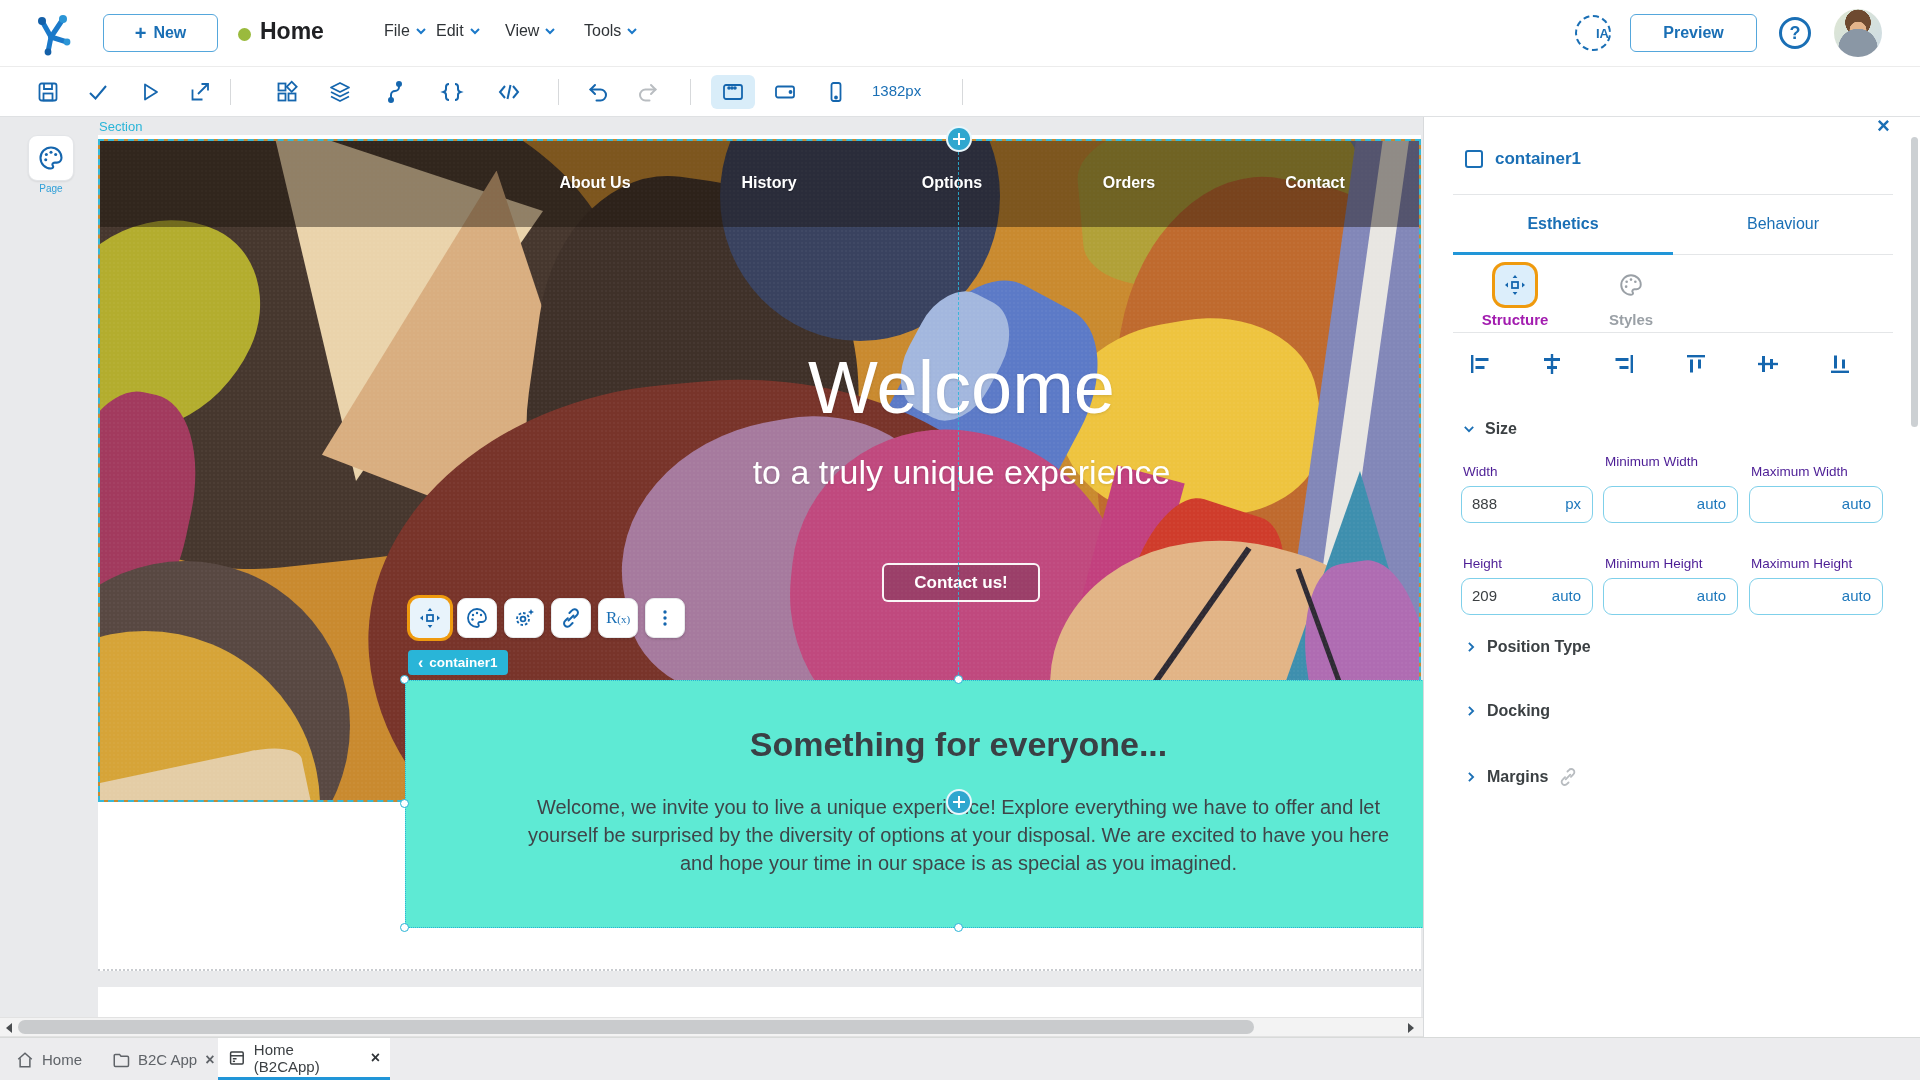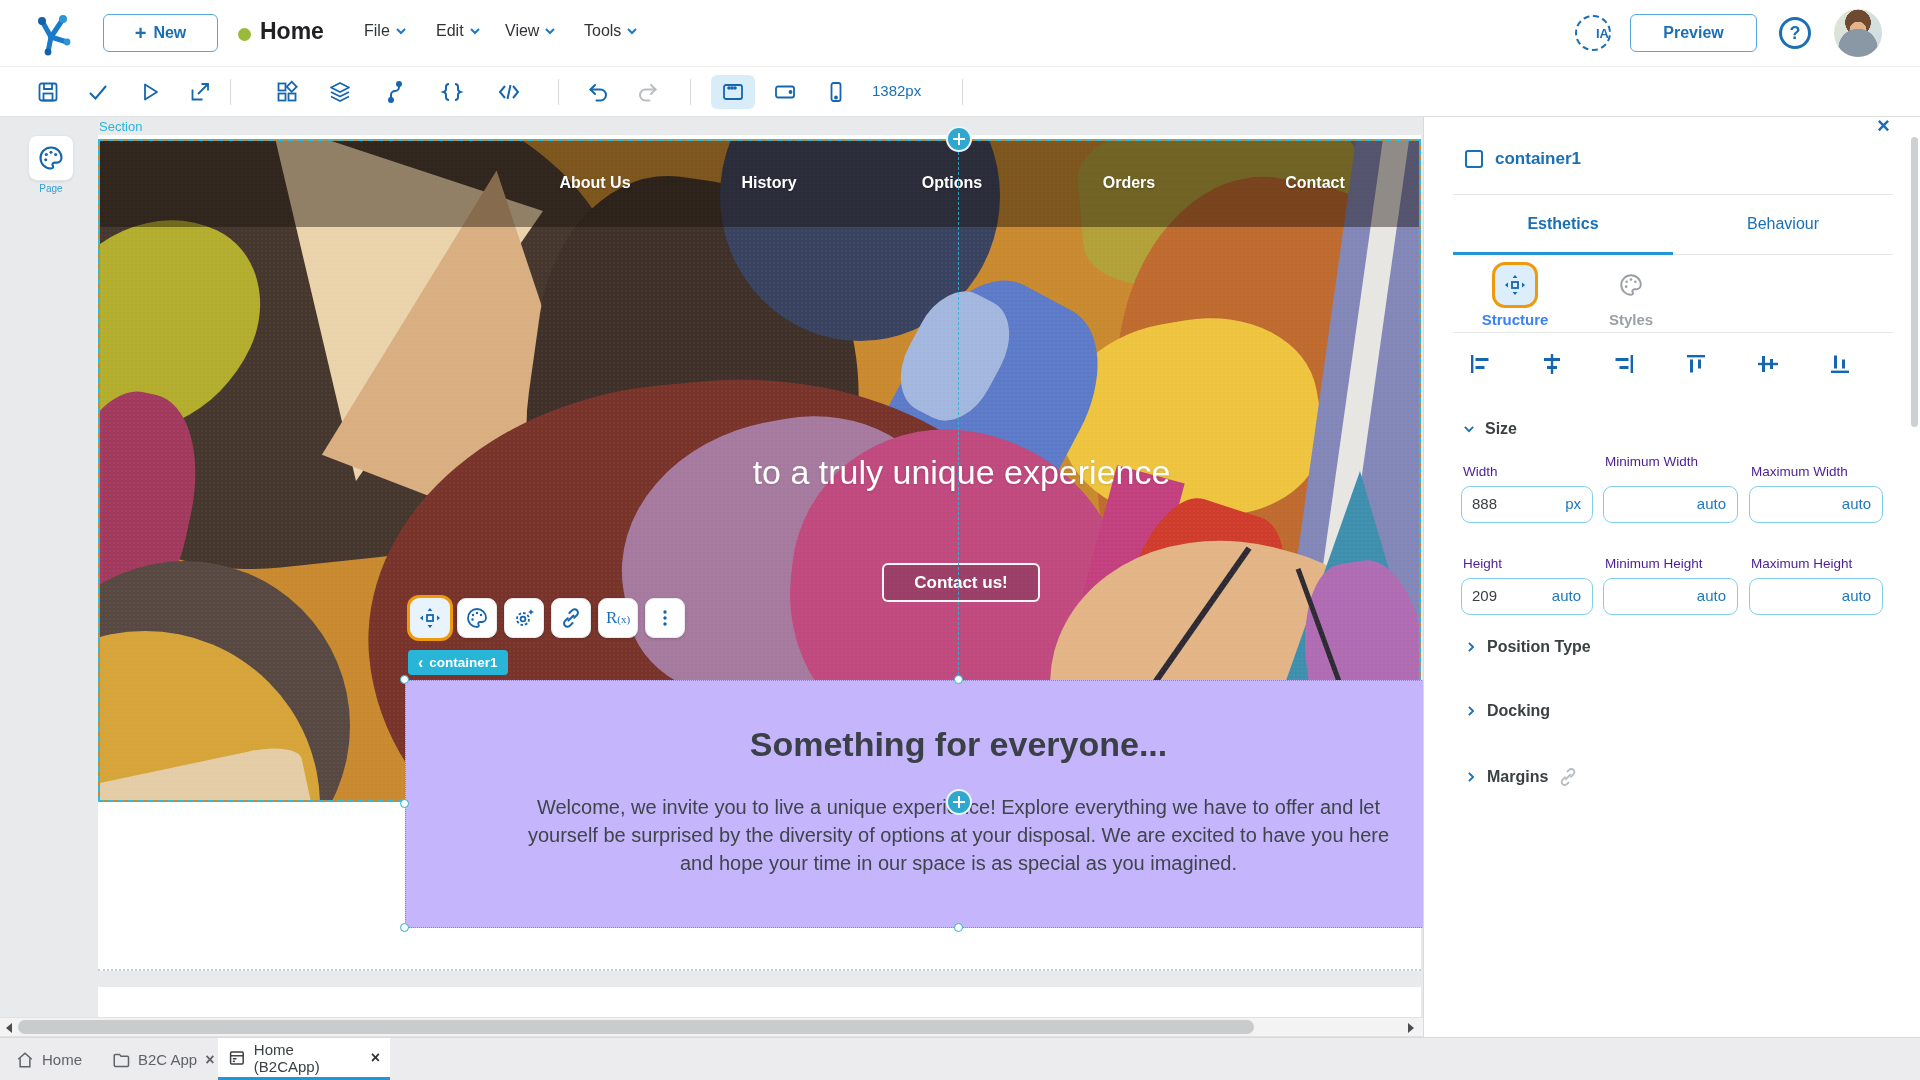--- a/index.html
+++ b/index.html
@@ -69,21 +69,21 @@
   #el-toolbar { position:absolute; left:410px; top:481px; display:flex; gap:7px; }
   .el-btn { width:40px; height:40px; background:#fff; border:1px solid #e8eaec; border-radius:9px;
     box-shadow:0 1px 3px rgba(0,0,0,.18); display:flex; align-items:center; justify-content:center; cursor:pointer; }
   .el-btn.hl { background:#e8f3fb; box-shadow:0 0 0 3px #ef9a0e; border-color:transparent; }
   .fx { font-size:17px; color:#1a6fb5; font-family:"Liberation Serif", serif; }
   .fx .sub { font-size:11px; }
 
   #sel-badge { position:absolute; left:408px; top:533px; height:25px; padding:0 10px; background:#29b5d8;
     border-radius:4px; color:#fff; font-size:13.5px; font-weight:700; display:flex; align-items:center; gap:6px; cursor:pointer; }
 
-  #container1-box { position:absolute; left:405px; top:563px; width:1105px; height:248px; background:#c4b5fd;
+  #container1-box { position:absolute; left:405px; top:563px; width:1105px; height:248px; background:#5eead4;
     border:1px dotted #2ab3d5; }
   #content-heading { position:absolute; left:0; top:44px; width:1105px; text-align:center;
     font-size:34px; font-weight:700; color:#3a4045; }
   #content-paragraph { position:absolute; left:0; top:112px; width:1105px; text-align:center;
     font-size:20px; color:#3f4549; line-height:28px; white-space:pre-line; }
   .sel-handle { position:absolute; width:9px; height:9px; border-radius:50%; background:#fff;
     border:1.5px solid #2ab3d5; cursor:pointer; }
 
   
   #h-scroll { position:absolute; left:0; top:1017px; width:1423px; height:20px; background:#f3f3f3;
@@ -140,21 +140,21 @@
         <circle cx="41" cy="34" r="3.4" fill="#2b95d6"></circle>
     </svg>
   </div>
   <button class="btn-outline abs" style="left:103px;top:14px;width:115px;height:38px;">
     <span style="font-size:20px;font-weight:700;">+</span>
     <span>New</span>
   </button>
   <div id="green-dot"></div>
   <div id="page-title">Home</div>
 
-  <div class="menu-item" style="left:364px;">
+  <div class="menu-item" style="left:384px;">
     <span>File</span>
     <svg width="12" height="12" viewBox="0 0 12 12">
         <polyline points="2,4 6,8 10,4" fill="none" stroke="#1b79c9" stroke-width="2"></polyline>
       </svg>
   </div>
   <div class="menu-item" style="left:436px;">
     <span>Edit</span>
     <svg width="12" height="12" viewBox="0 0 12 12">
         <polyline points="2,4 6,8 10,4" fill="none" stroke="#1b79c9" stroke-width="2"></polyline>
       </svg>
@@ -340,20 +340,21 @@
       <div id="mural-tex"></div>
     </div>
 
     <div id="nav-shade"></div>
     <div class="nav-item" style="left:495px;">About Us</div>
     <div class="nav-item" style="left:669px;">History</div>
     <div class="nav-item" style="left:852px;">Options</div>
     <div class="nav-item" style="left:1029px;">Orders</div>
     <div class="nav-item" style="left:1215px;">Contact</div>
 
+    <div id="hero-title">Welcome</div>
     <div id="hero-sub">to a truly unique experience</div>
     <div id="hero-cta">Contact us!</div>
   </div>
 
   <div id="guide-line"></div>
   <div class="plus-handle" style="left:948px;top:11px;">
       <i class="ph"></i>
       <i class="pv"></i>
     </div>
 
@@ -471,21 +472,21 @@
   <div class="subtab active" style="left:51px;top:148px;width:80px;">
     <div class="ic-box">
       <svg width="24" height="24" viewBox="0 0 24 24">
         <rect x="9" y="9" width="6" height="6" fill="none" stroke="#1566ae" stroke-width="1.8"></rect>
         <path d="M12 2l2.4 3h-4.8z" fill="#1566ae"></path>
           <path d="M12 22l2.4-3h-4.8z" fill="#1566ae"></path>
         <path d="M2 12l3-2.4v4.8z" fill="#1566ae"></path>
           <path d="M22 12l-3-2.4v4.8z" fill="#1566ae"></path>
       </svg>
     </div>
-    <div class="lbl" style="color:#3b82f6;text-align:center;">Structure</div>
+    <div class="lbl" style="color:#a21caf;text-align:center;">Structure</div>
   </div>
   <div class="subtab" style="left:167px;top:148px;width:80px;">
     <div class="ic-box">
       <svg width="26" height="26" viewBox="0 0 24 24">
         <path d="M12 3a9 9 0 1 0 0 18c1.9 0 2.3-1.3 1.5-2.4-.7-1-.2-2.6 1.7-2.6H17a4.2 4.2 0 0 0 4-4.2C21 7 17 3 12 3z" fill="none" stroke="#9aa0a6" stroke-width="1.8"></path>
         <circle cx="8" cy="9" r="1.2" fill="#9aa0a6"></circle>
           <circle cx="12" cy="7" r="1.2" fill="#9aa0a6"></circle>
           <circle cx="16" cy="9" r="1.2" fill="#9aa0a6"></circle>
           <circle cx="7.5" cy="13.5" r="1.2" fill="#9aa0a6"></circle>
       </svg>

